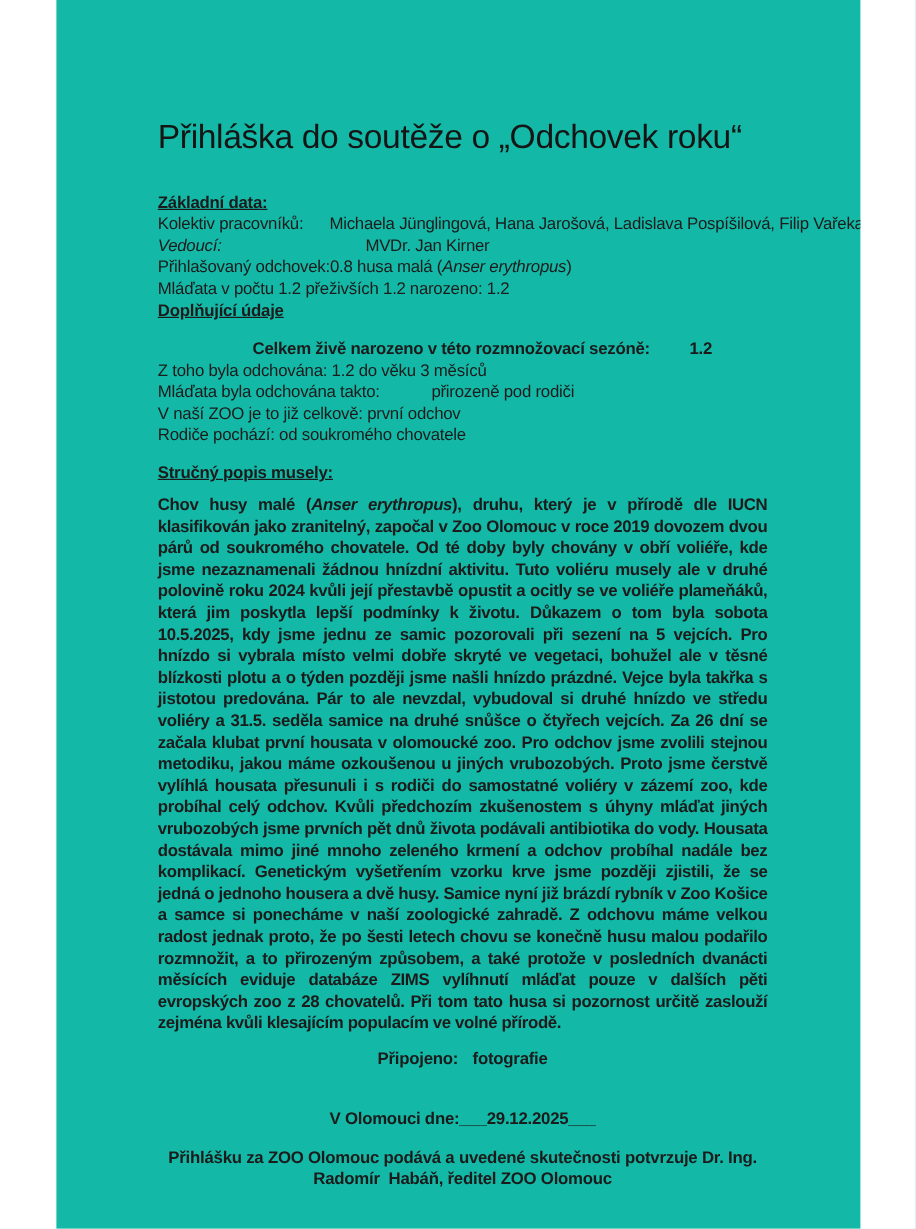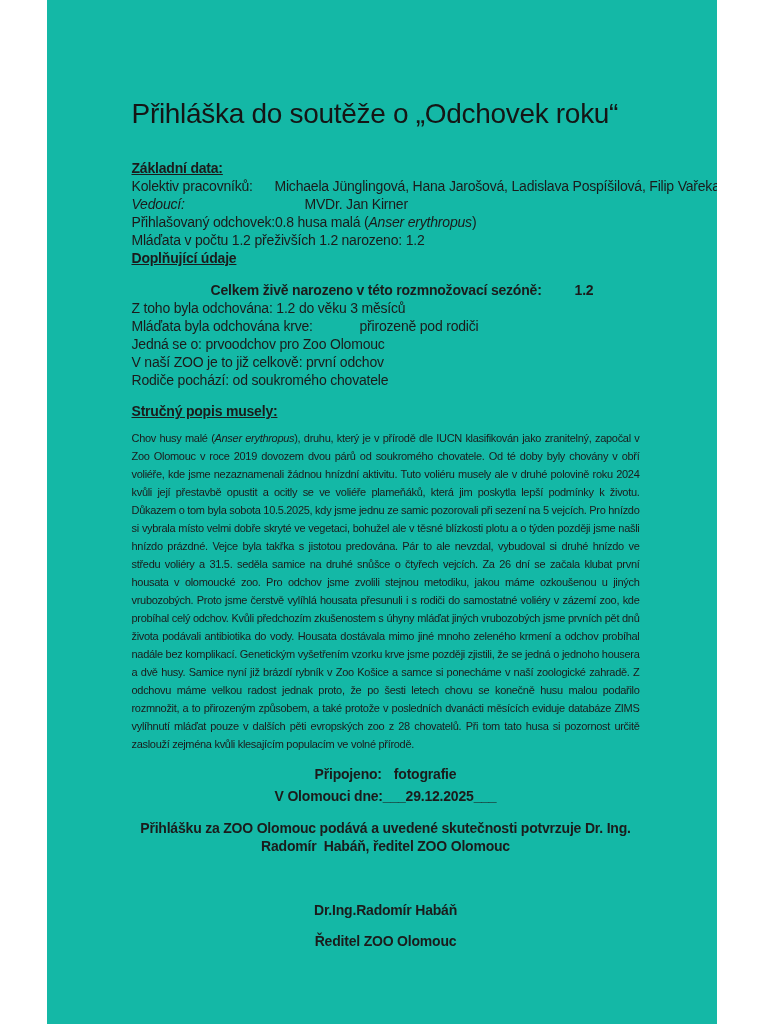--- a/index.html
+++ b/index.html
@@ -36,27 +36,28 @@
   .w87  { width: 87px; }
   .w397 { width: 397px; }
   .w228 { width: 228px; }
 
   .sec-basic   { margin-top: 28px; }
   .sec-details { margin-top: 14px; }
   .desc-heading { margin-top: 13px; }
   .body-par {
     margin: 9px 0 0 0;
     text-align: justify;
-    font-size: 11px;
+    font-size: 14px;
     line-height: 18px;
     letter-spacing: -0.3px;
+    font-weight: bold;
   }
   .attached   { margin-top: 12px; }
   .attached-value { margin-left: 12px; }
-  .dateline   { margin-top: 4px; }
+  .dateline   { margin-top: 32px; }
   .confirm    { margin-top: 14px; white-space: pre-wrap; }
   .sig-name   { margin-top: 46px; }
   .sig-role   { margin-top: 13px; }
   i { font-style: italic; }
 </style>
 </head>
 <body>
 
 <div class="page">
 
@@ -83,23 +84,22 @@
 
     <div class="hd">Doplňující údaje</div>
   </section>
 
   <section class="sec-details">
     <div class="row b">
       <span class="cell w397">Celkem živě narozeno v této rozmnožovací sezóně:</span><span>1.2</span>
     </div>
     <div class="row">Z toho byla odchována: 1.2 do věku 3 měsíců</div>
     <div class="row">
-      <span class="cell w228">Mláďata byla odchována krve:</span><span>přirozeně pod rodiči</span>
+      <span class="cell w228">Mláďata byla odchována takto:</span><span>přirozeně pod rodiči</span>
     </div>
-    <div class="row">Jedná se o: prvoodchov pro Zoo Olomouc</div>
     <div class="row">V naší ZOO je to již celkově: první odchov</div>
     <div class="row">Rodiče pochází: od soukromého chovatele</div>
   </section>
 
   <div class="hd desc-heading">Stručný popis musely:</div>
 
   <p class="body-par">
     <span>Chov husy malé (</span><i>Anser erythropus</i><span>), druhu, který je v přírodě dle IUCN klasifikován jako zranitelný, započal v Zoo Olomouc v roce 2019 dovozem dvou párů od soukromého chovatele. Od té doby byly chovány v obří voliéře, kde jsme nezaznamenali žádnou hnízdní aktivitu. Tuto voliéru musely ale v druhé polovině roku 2024 kvůli její přestavbě opustit a ocitly se ve voliéře plameňáků, která jim poskytla lepší podmínky k životu. Důkazem o tom byla sobota 10.5.2025, kdy jsme jednu ze samic pozorovali při sezení na 5 vejcích. Pro hnízdo si vybrala místo velmi dobře skryté ve vegetaci, bohužel ale v těsné blízkosti plotu a o týden později jsme našli hnízdo prázdné. Vejce byla takřka s jistotou predována. Pár to ale nevzdal, vybudoval si druhé hnízdo ve středu voliéry a 31.5. seděla samice na druhé snůšce o čtyřech vejcích. Za 26 dní se začala klubat první housata v olomoucké zoo. Pro odchov jsme zvolili stejnou metodiku, jakou máme ozkoušenou u jiných vrubozobých. Proto jsme čerstvě vylíhlá housata přesunuli i s rodiči do samostatné voliéry v zázemí zoo, kde probíhal celý odchov. Kvůli předchozím zkušenostem s úhyny mláďat jiných vrubozobých jsme prvních pět dnů života podávali antibiotika do vody. Housata dostávala mimo jiné mnoho zeleného krmení a odchov probíhal nadále bez komplikací. Genetickým vyšetřením vzorku krve jsme později zjistili, že se jedná o jednoho housera a dvě husy. Samice nyní již brázdí rybník v Zoo Košice a samce si ponecháme v naší zoologické zahradě. Z odchovu máme velkou radost jednak proto, že po šesti letech chovu se konečně husu malou podařilo rozmnožit, a to přirozeným způsobem, a také protože v posledních dvanácti měsících eviduje databáze ZIMS vylíhnutí mláďat pouze v dalších pěti evropských zoo z 28 chovatelů. Při tom tato husa si pozornost určitě zaslouží zejména kvůli klesajícím populacím ve volné přírodě.</span>
   </p>
 

